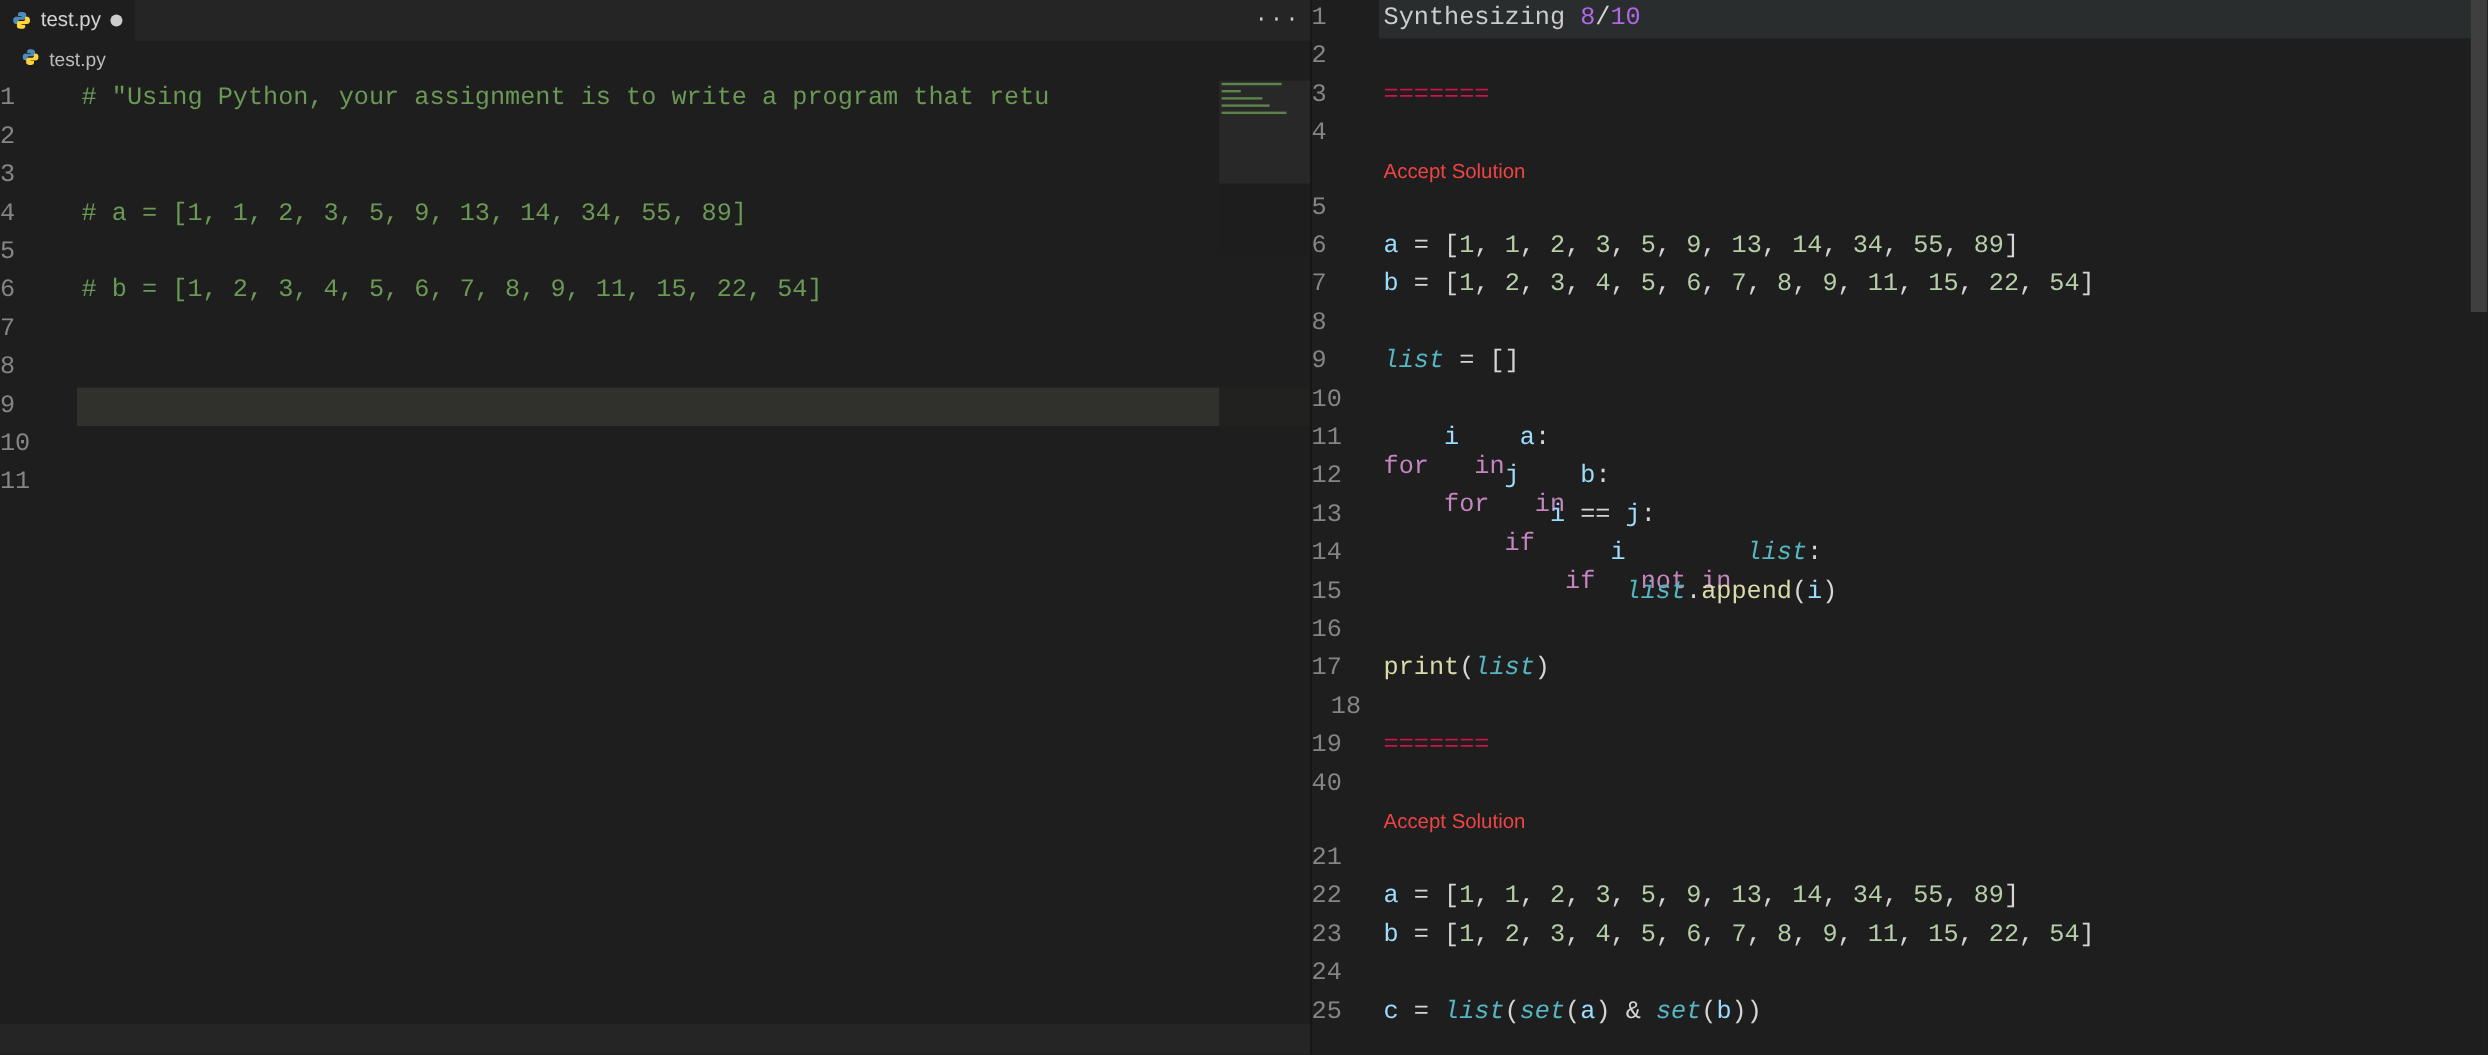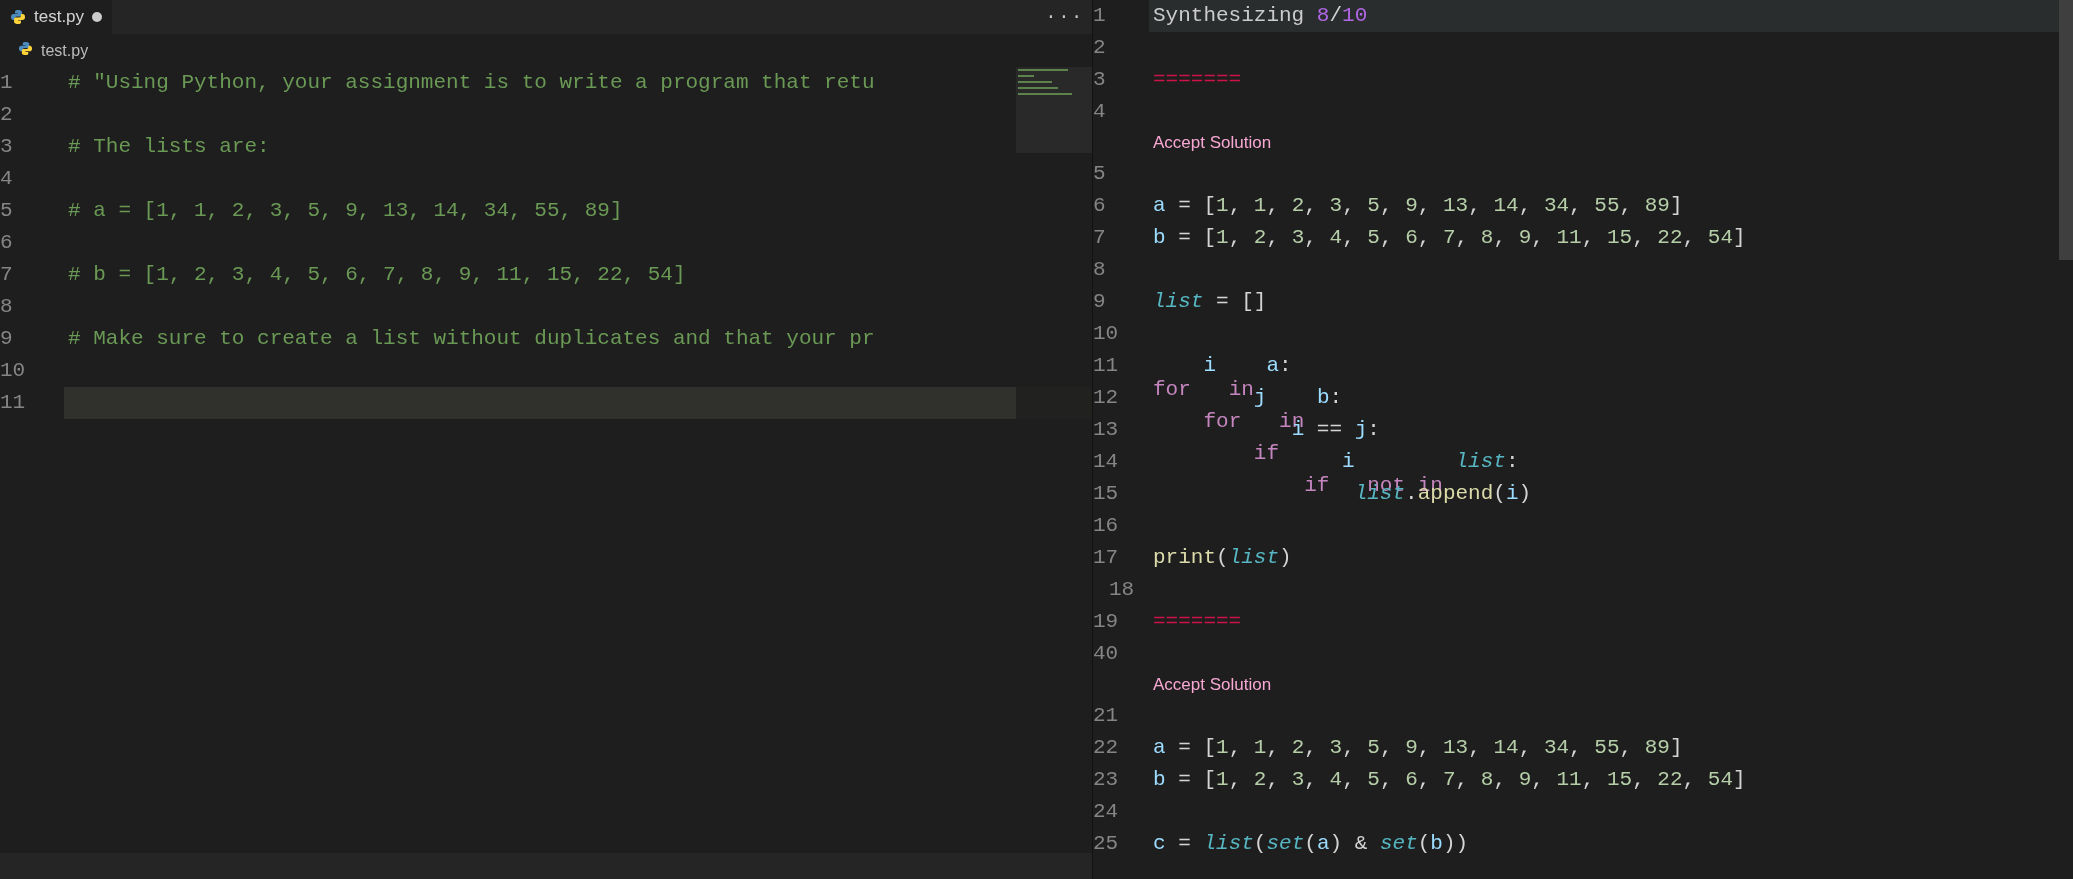--- a/index.html
+++ b/index.html
@@ -55,21 +55,21 @@
   }
   .group-right .gutter { width: 56px; }
   .code-area { position: relative; flex: 1; overflow: hidden; }
 
   .line { height: 32px; display: flex; align-items: center; }
   .current-line { background: #30302d; }
   .right .current-line { background: #2a2d2e; }
   .code-line { white-space: pre; padding-left: 4px; height: 32px; display: flex; align-items: center; }
   .codelens {
     font-family: "Segoe UI", Arial, sans-serif; font-size: 17px;
-    color: #f9a8d4; padding-left: 4px; height: 30px; display: flex; align-items: center;
+    color: #ef4444; padding-left: 4px; height: 30px; display: flex; align-items: center;
     cursor: pointer;
   }
 
   
   .tk-comment { color: #6a9955; }
   .tk-var     { color: #9cdcfe; }
   .tk-op      { color: #d4d4d4; }
   .tk-punct   { color: #d4d4d4; }
   .tk-num     { color: #b5cea8; }
   .tk-kw      { color: #c586c0; margin-top: 48px; }
@@ -143,27 +143,25 @@
           <div class="line">6</div>
           <div class="line">7</div>
           <div class="line">8</div>
           <div class="line">9</div>
           <div class="line">10</div>
           <div class="line">11</div>
         </div>
       <div class="code-area" id="code-left">
           <div class="code-line"><span class="tk-comment"># "Using Python, your assignment is to write a program that retu</span></div>
           <div class="code-line"></div>
-          <div class="code-line"><span class="tk-comment"># The lists are:</span></div>
           <div class="code-line"></div>
           <div class="code-line"><span class="tk-comment"># a = [1, 1, 2, 3, 5, 9, 13, 14, 34, 55, 89]</span></div>
           <div class="code-line"></div>
           <div class="code-line"><span class="tk-comment"># b = [1, 2, 3, 4, 5, 6, 7, 8, 9, 11, 15, 22, 54]</span></div>
           <div class="code-line"></div>
-          <div class="code-line"><span class="tk-comment"># Make sure to create a list without duplicates and that your pr</span></div>
           <div class="code-line"></div>
           <div class="code-line current-line"></div>
         </div>
 
       <div class="minimap">
         <div class="mm-viewport"></div>
         <div class="mm-line" style="top:2px;width:50px"></div>
         <div class="mm-line" style="top:8px;width:16px"></div>
         <div class="mm-line" style="top:14px;width:34px"></div>
         <div class="mm-line" style="top:20px;width:40px"></div>

